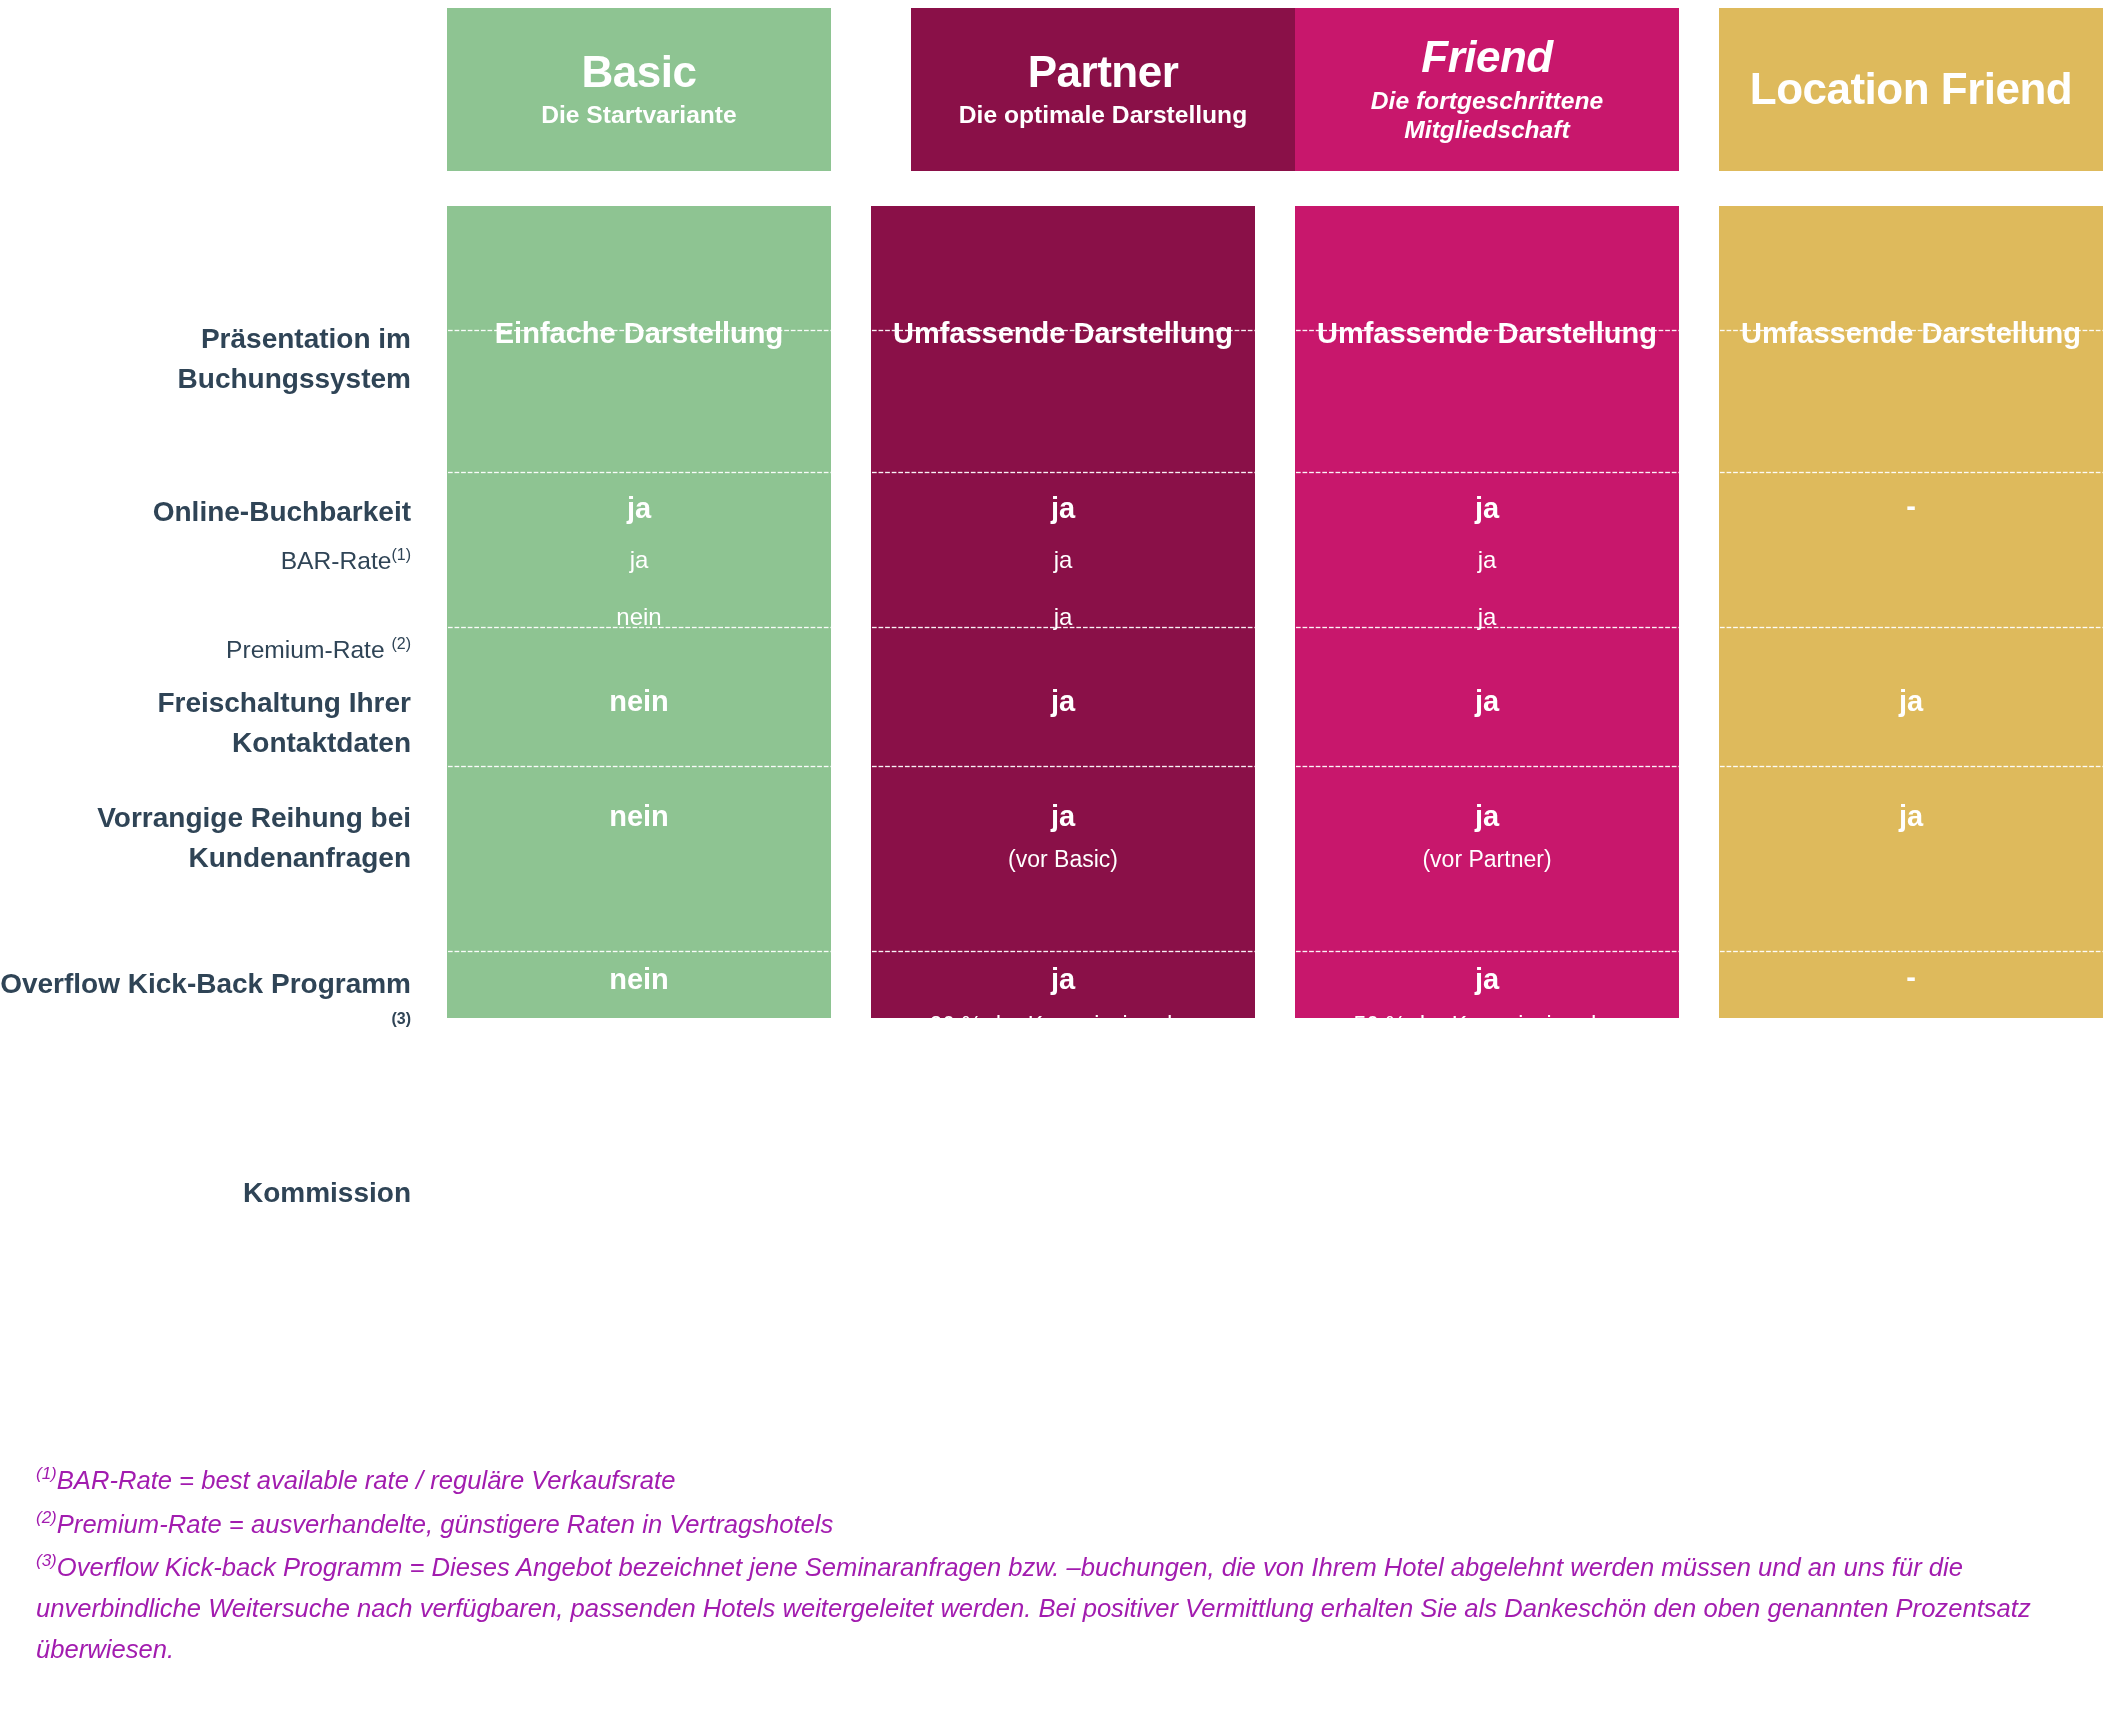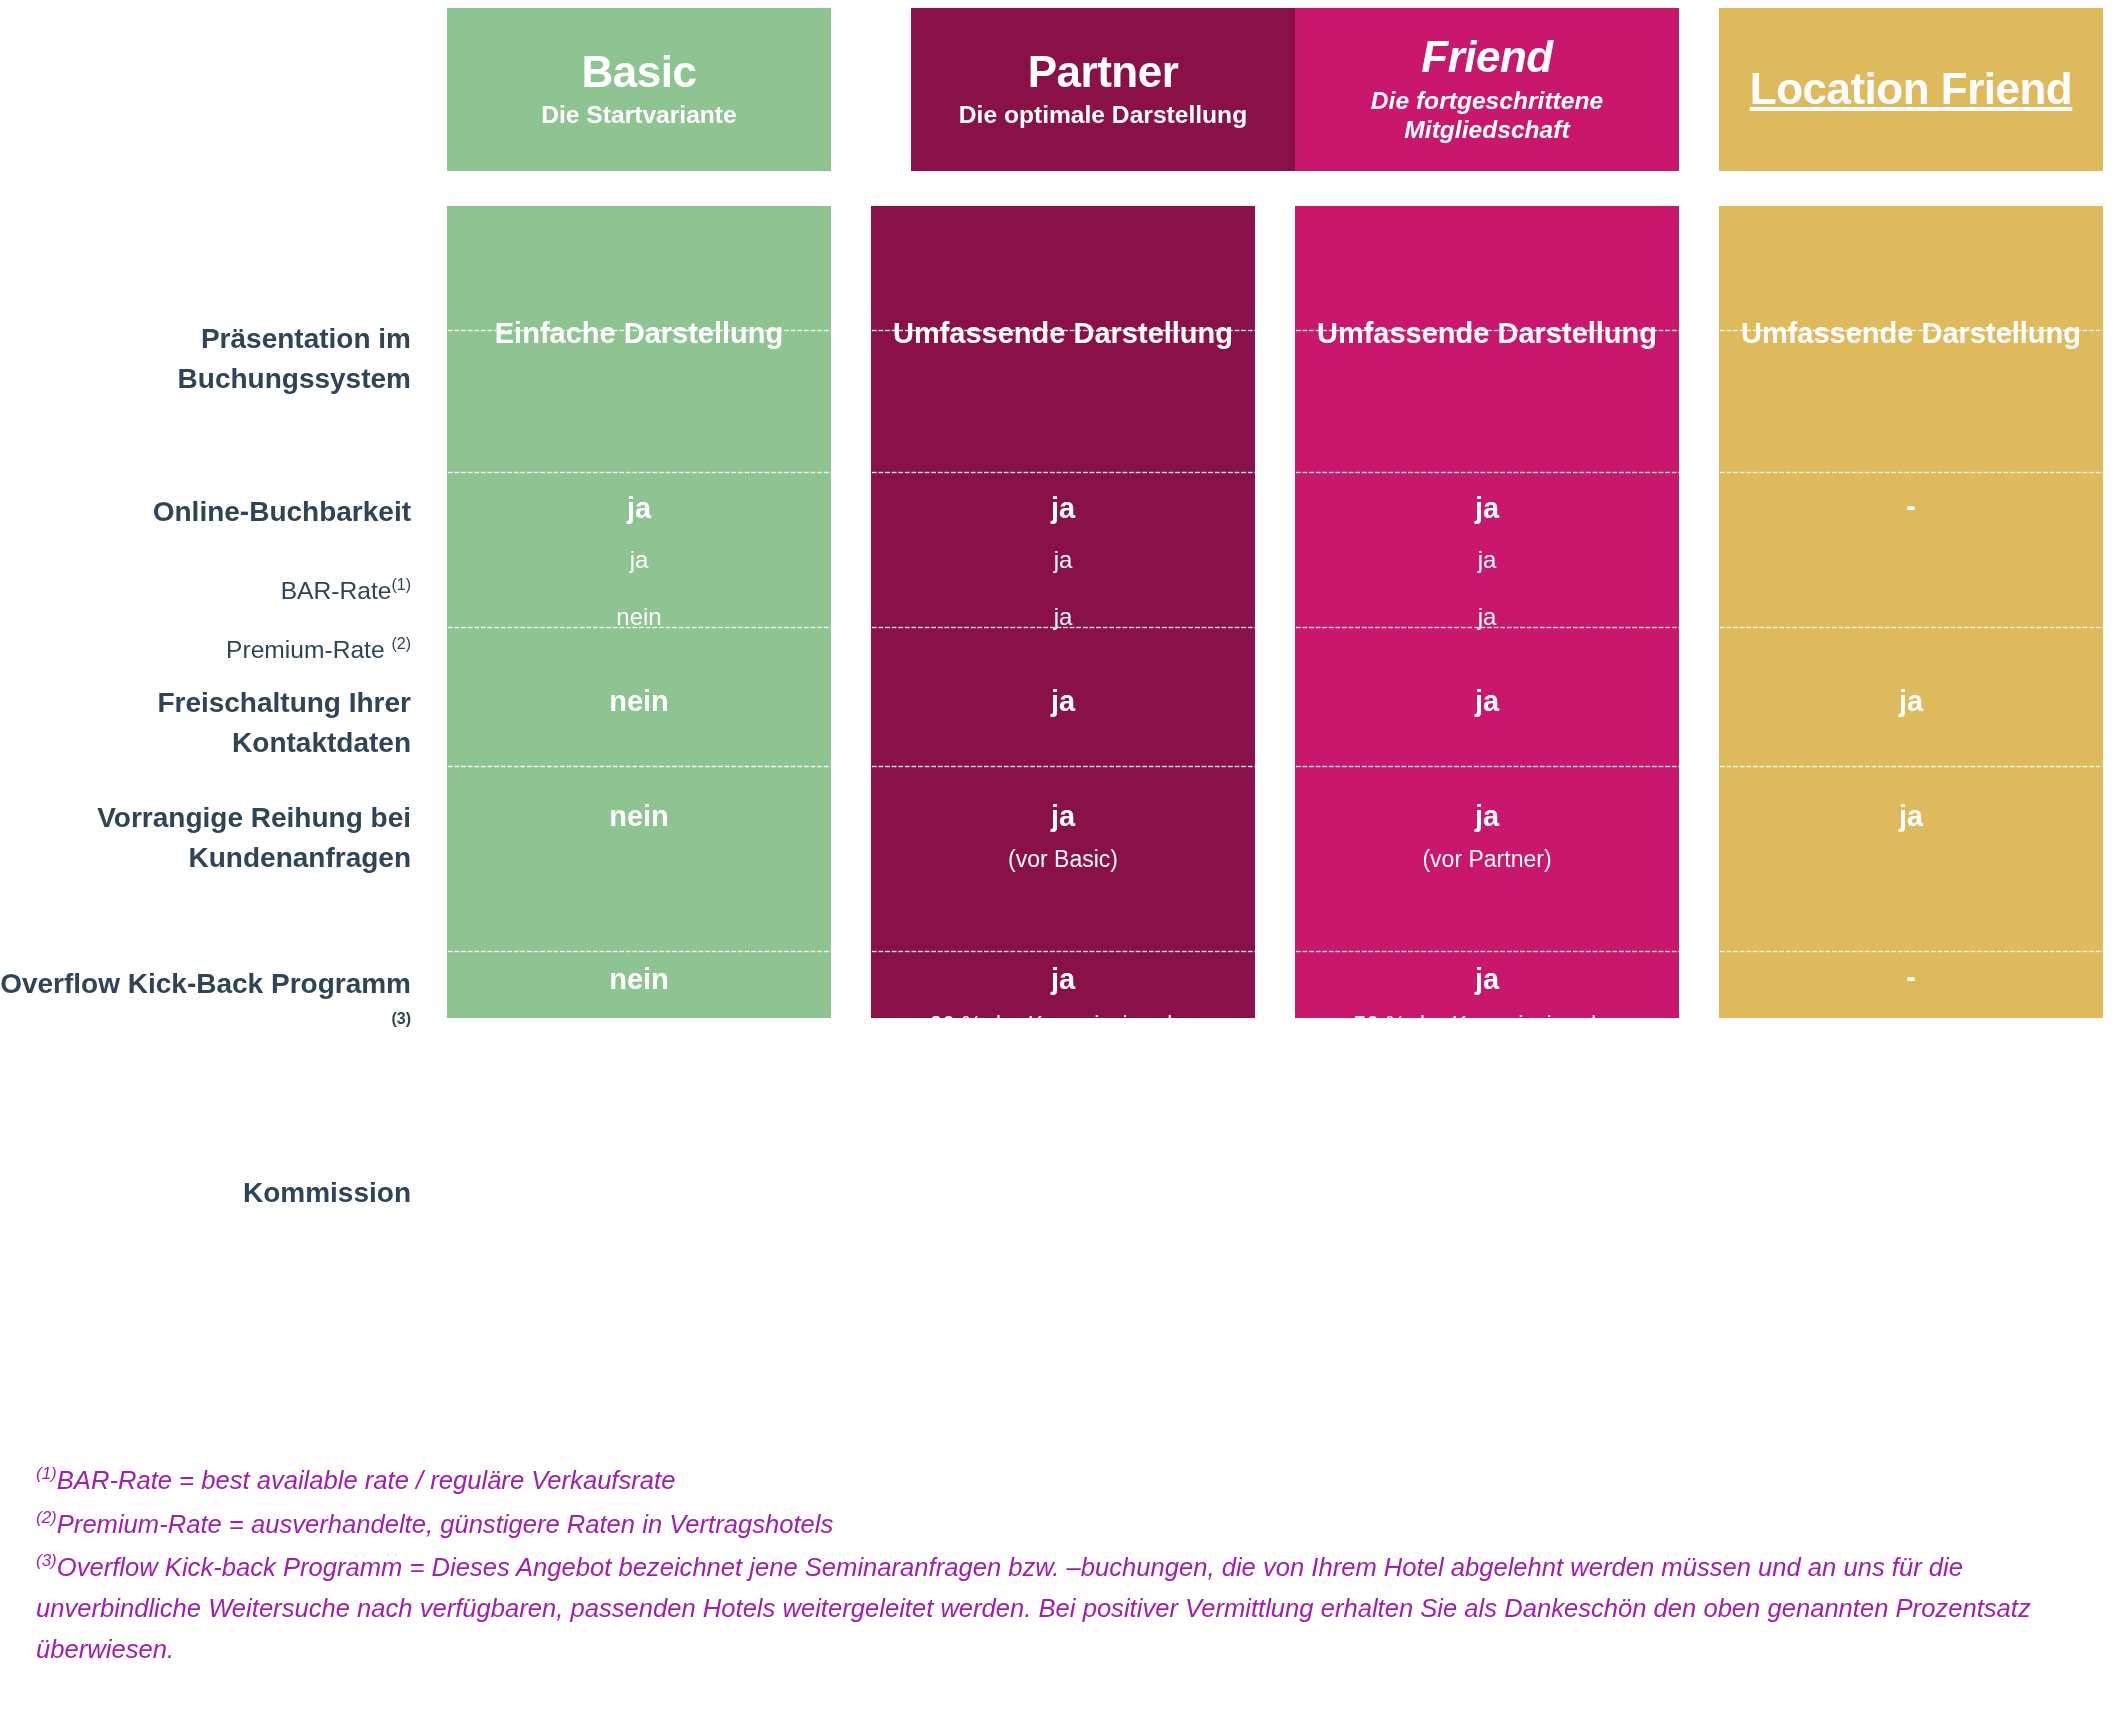--- a/index.html
+++ b/index.html
@@ -26,21 +26,21 @@
   .h3{left:1295px;width:384px;background:#c8176c;font-style:italic;}
   .h4{left:1719px;width:384px;background:#deba5c;}
   .head .title{
     font-size:44px;font-weight:bold;line-height:1.04;
     letter-spacing:-0.5px;
   }
   .head .sub{
     font-size:24.6px;font-weight:bold;line-height:1.18;
     margin-top:5.7px;
   }
-  .h4 .title{line-height:1.06;text-decoration:underline;}
+  .h4 .title{line-height:1.06;}
 
   
   .body-card{
     position:absolute;top:206px;height:812px;
   }
   .b1{left:447px;width:384px;background:#8ec492;}
   .b2{left:871px;width:384px;background:#8a1048;}
   .b3{left:1295px;width:384px;background:#c8176c;}
   .b4{left:1719px;width:384px;background:#deba5c;}
 
@@ -151,21 +151,21 @@
       <i class="s4"></i>
   </div>
 
   <div class="label" style="top:319px">Präsentation im Buchungssystem</div>
   <div class="cell x1 strong" style="top:315px">Einfache Darstellung</div>
   <div class="cell x2 strong" style="top:315px">Umfassende Darstellung</div>
   <div class="cell x3 strong" style="top:315px">Umfassende Darstellung</div>
   <div class="cell x4 strong" style="top:315px">Umfassende Darstellung</div>
 
   <div class="label" style="top:492px">Online-Buchbarkeit</div>
-  <div class="sublabel" style="top:574px">
+  <div class="sublabel" style="top:544px">
     <span>BAR-Rate</span><sup>(1)</sup>
   </div>
   <div class="sublabel" style="top:633px">
     <span>Premium-Rate</span> <sup>(2)</sup>
   </div>
 
   <div class="cell x1 big" style="top:490px">ja</div>
   <div class="cell x1 small" style="top:544px">ja</div>
   <div class="cell x1 small" style="top:601px">nein</div>
 

